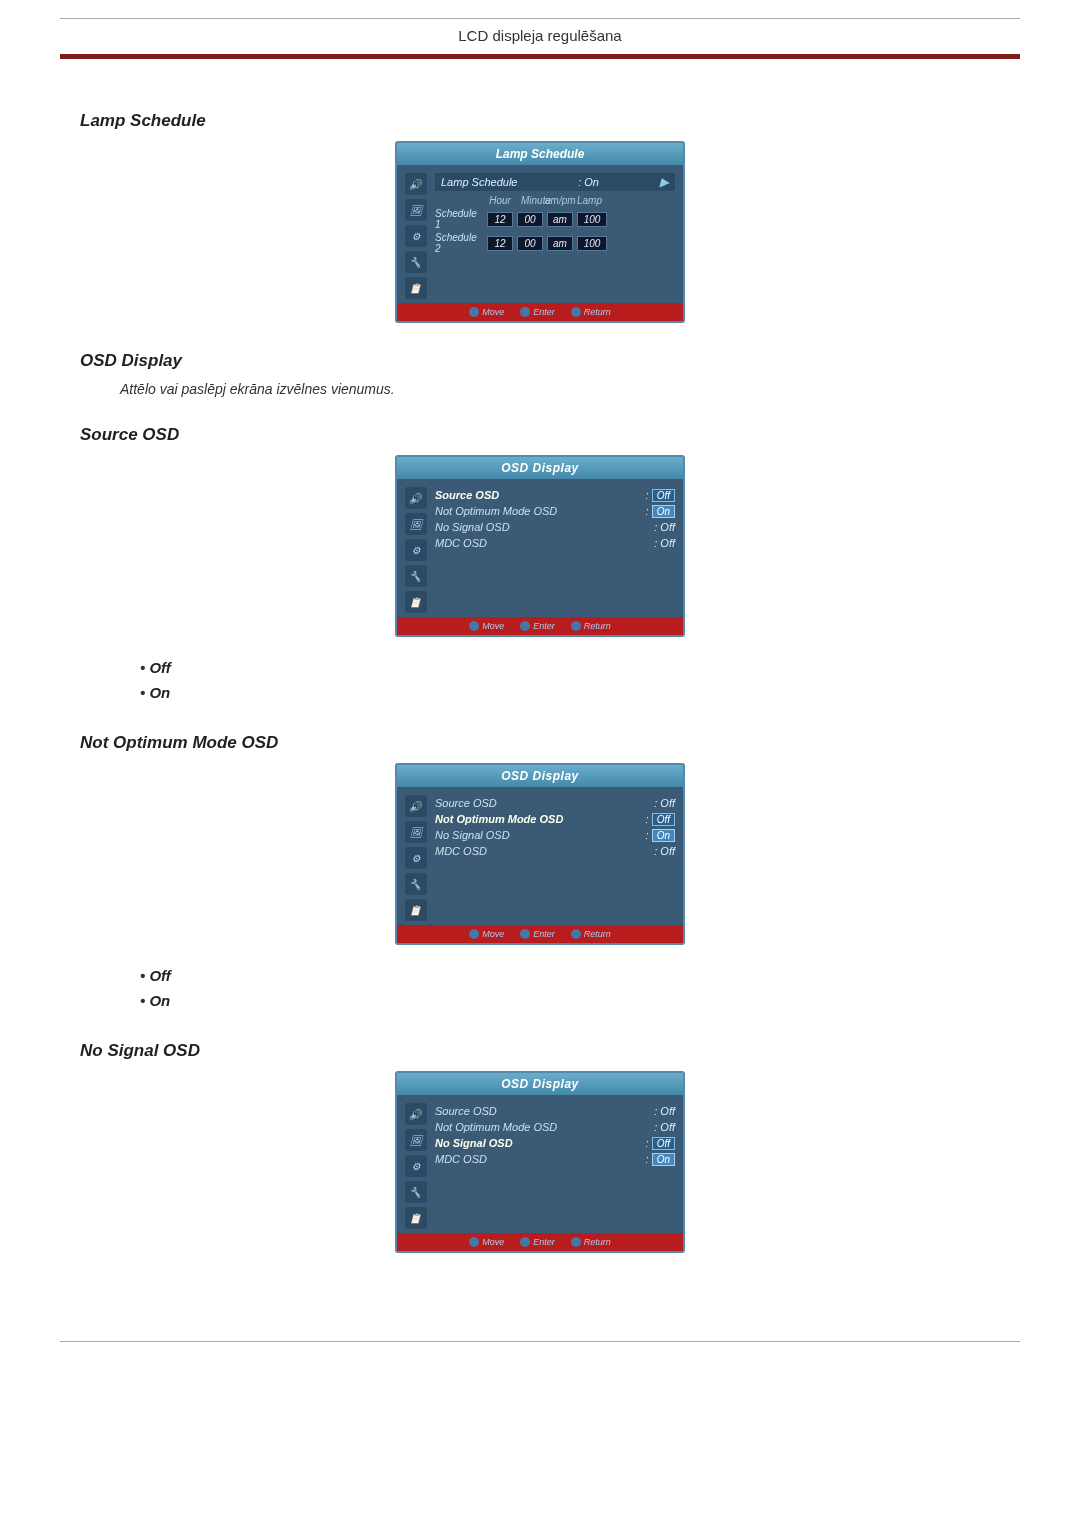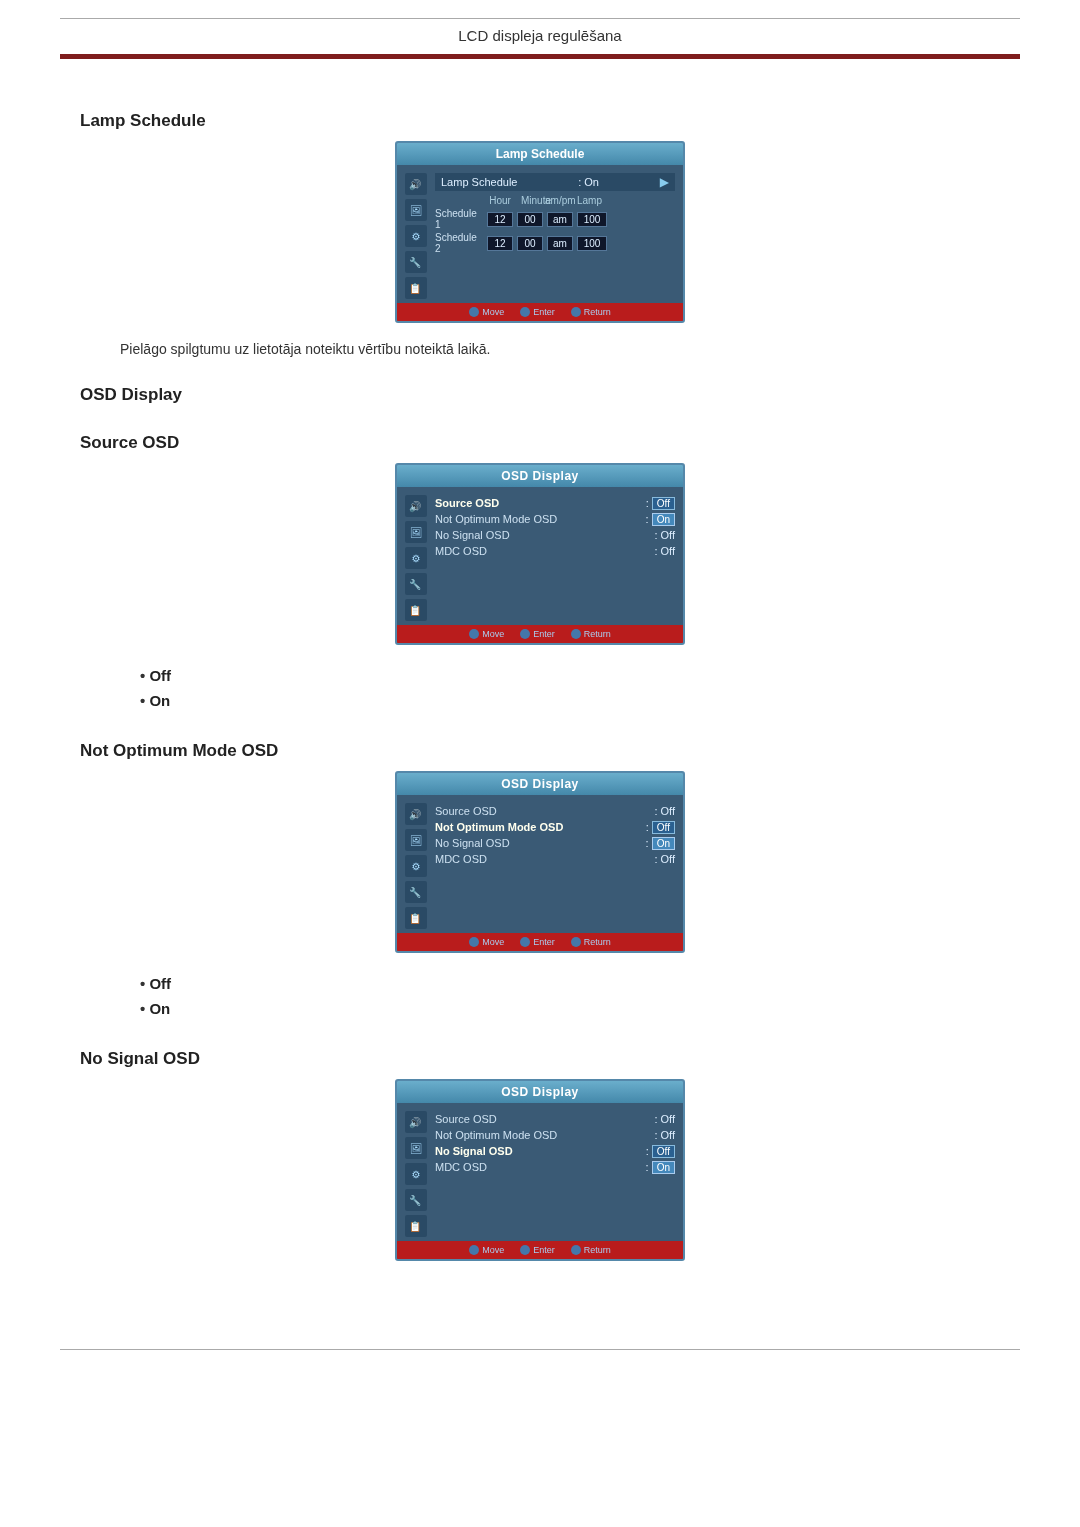--- a/index.html
+++ b/index.html
@@ -21,20 +21,21 @@
       text-align: center;
       font-size: 15px;
       color: #333;
       padding: 8px 0 10px 0;
       border-bottom: 5px solid #7f1d1d;
       margin: 0 60px;
     }
 
     .content {
       padding: 24px 80px 40px 80px;
+      font-style: italic;
     }
 
     .section-title {
       font-size: 17px;
       font-weight: bold;
       margin-bottom: 10px;
       margin-top: 28px;
     }
 
     .section-desc {
@@ -313,23 +314,23 @@
         </div>
       </div>
       <div class="osd-footer">
         <span class="osd-footer-btn"><span class="btn-icon"></span> Move</span>
         <span class="osd-footer-btn"><span class="btn-icon"></span> Enter</span>
         <span class="osd-footer-btn"><span class="btn-icon"></span> Return</span>
       </div>
     </div>
   </div>
 
-  <div class="section-desc">Pielāgo spilgtumu uz lietotāja noteiktu vērtību noteiktā laikā.</div>
 
   <div class="section-title">OSD Display</div>
+  <div class="section-desc">Attēlo vai paslēpj ekrāna izvēlnes vienumus.</div>
 
   <div class="section-title">Source OSD</div>
 
   <div class="screenshot-wrap">
     <div class="osd-box">
       <div class="osd-title-bar">OSD Display</div>
       <div class="osd-body">
         <div class="osd-icons">
           <div class="osd-icon">🔊</div>
           <div class="osd-icon">🖼</div>

